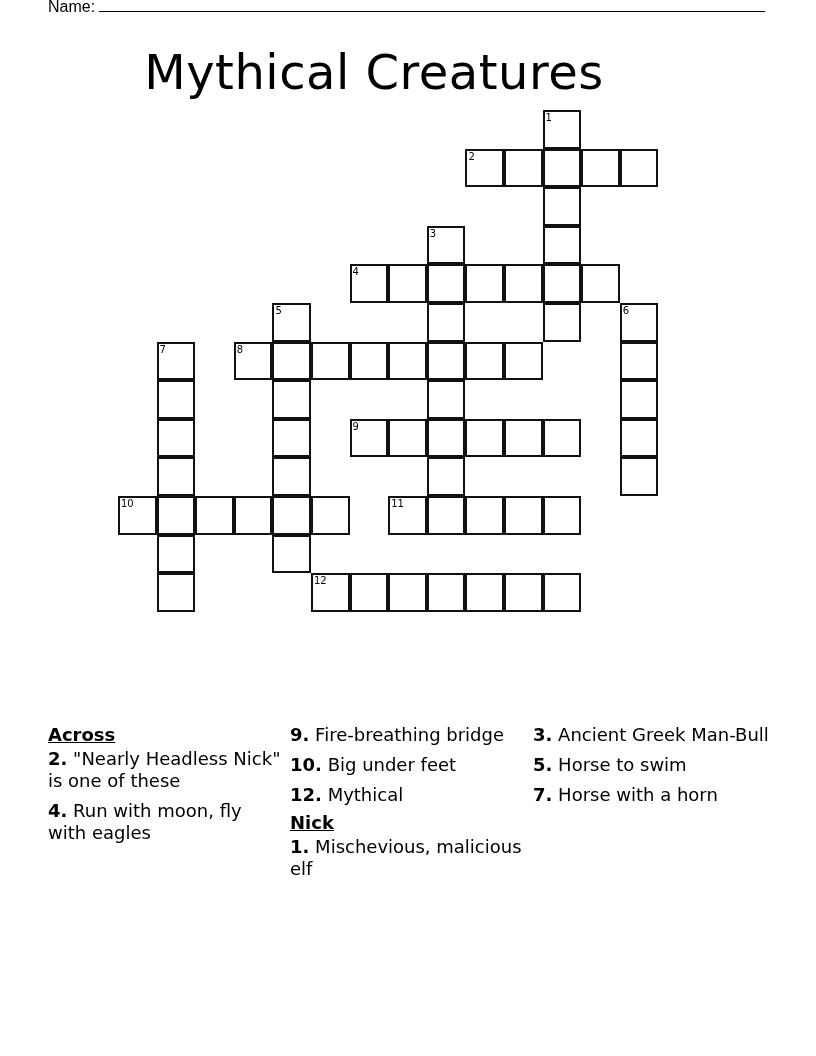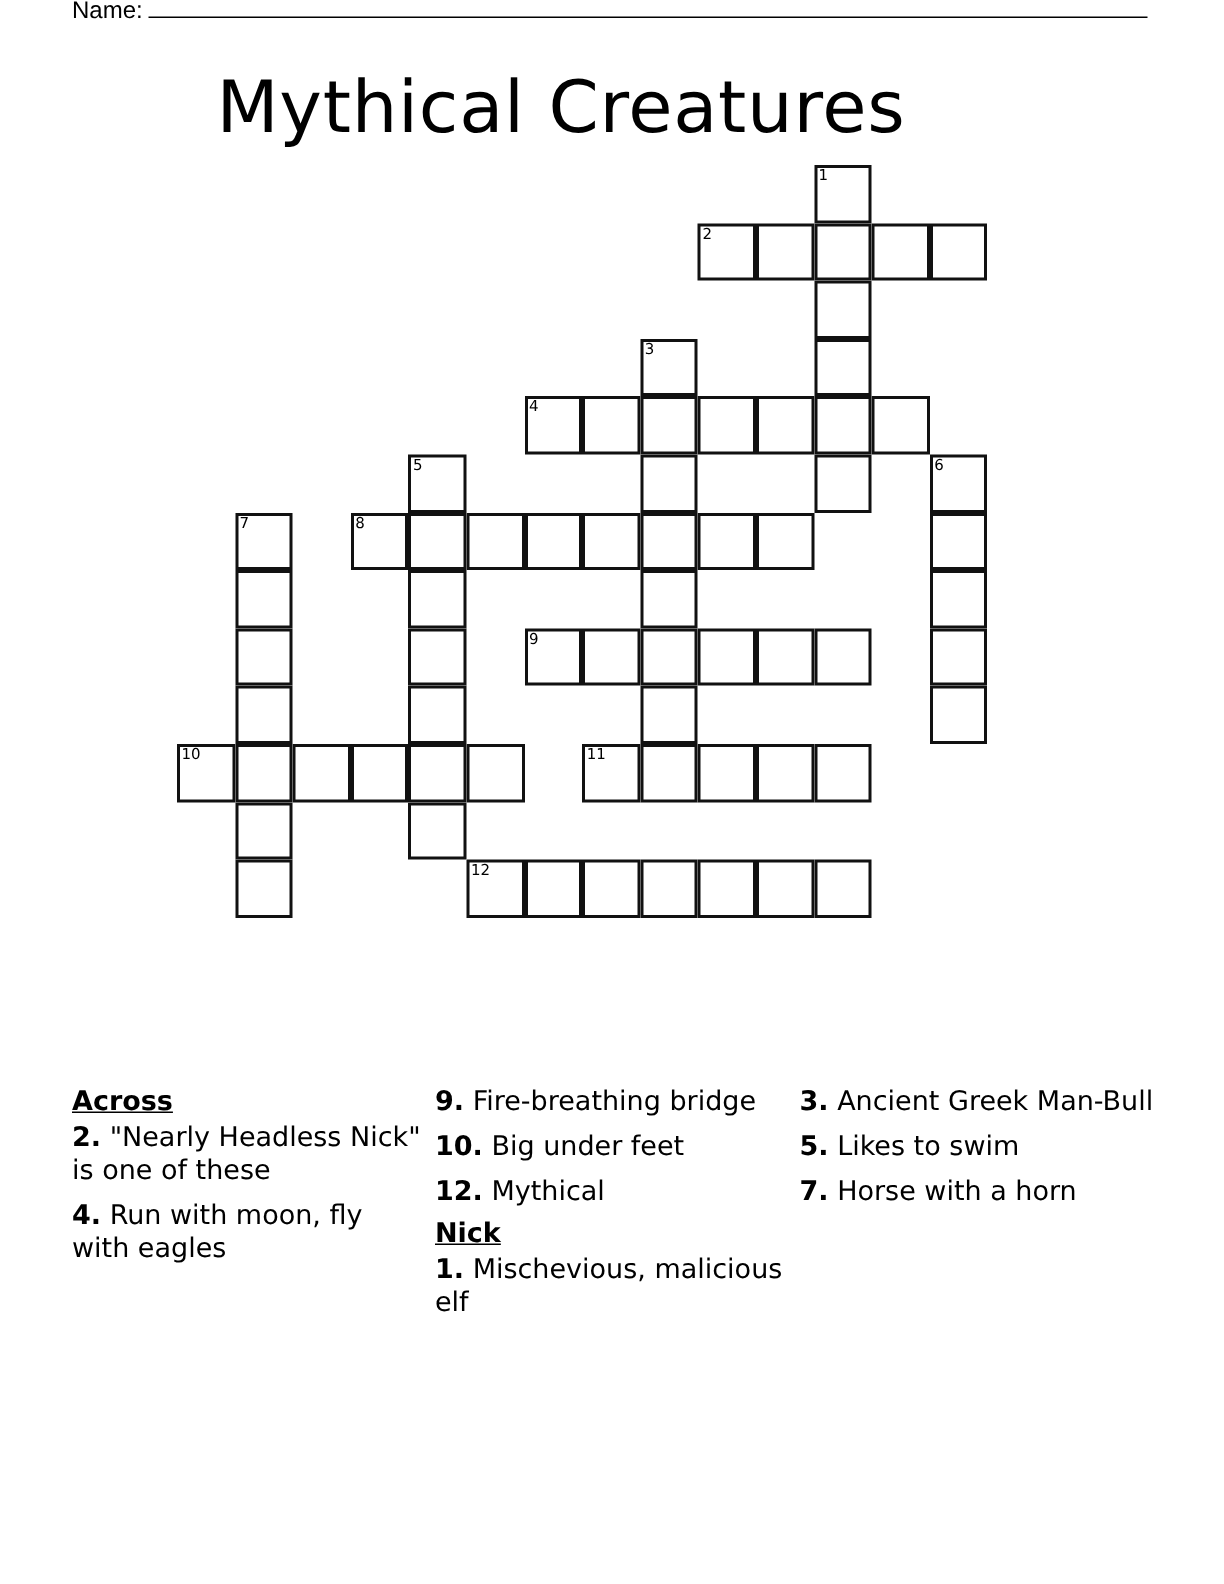--- a/index.html
+++ b/index.html
@@ -131,15 +131,15 @@
 <div class="clues col2">
   <div class="clue"><b>9</b><b>.</b><span> Fire-breathing bridge</span></div>
   <div class="clue"><b>10</b><b>.</b><span> Big under feet</span></div>
   <div class="clue" style="margin-bottom:6px"><b>12</b><b>.</b><span> Mythical</span></div>
   <div class="heading">Nick</div>
   <div class="clue"><b>1</b><b>.</b><span> Mischevious, malicious elf</span></div>
 </div>
 
 <div class="clues col3">
   <div class="clue"><b>3</b><b>.</b><span> Ancient Greek Man-Bull</span></div>
-  <div class="clue"><b>5</b><b>.</b><span> Likes to swim</span></div>
+  <div class="clue"><b>5</b><b>.</b><span> Horse to swim</span></div>
   <div class="clue"><b>7</b><b>.</b><span> Horse with a horn</span></div>
 </div>
 
 </body></html>

